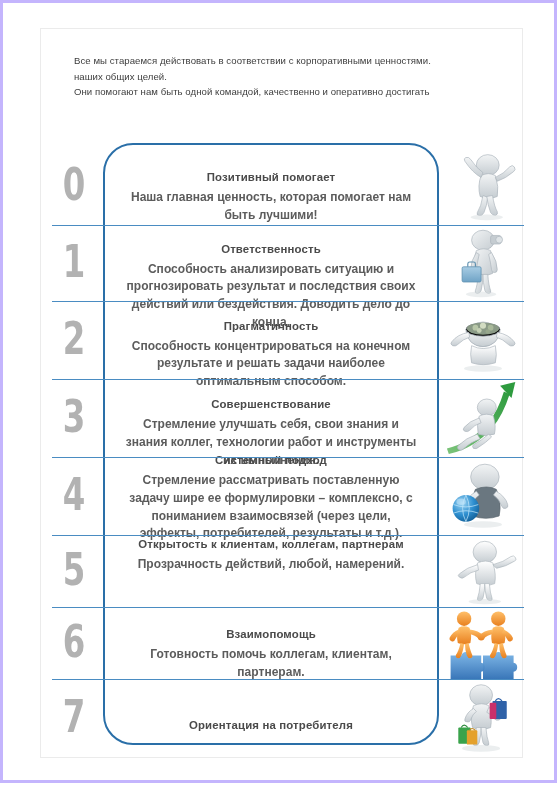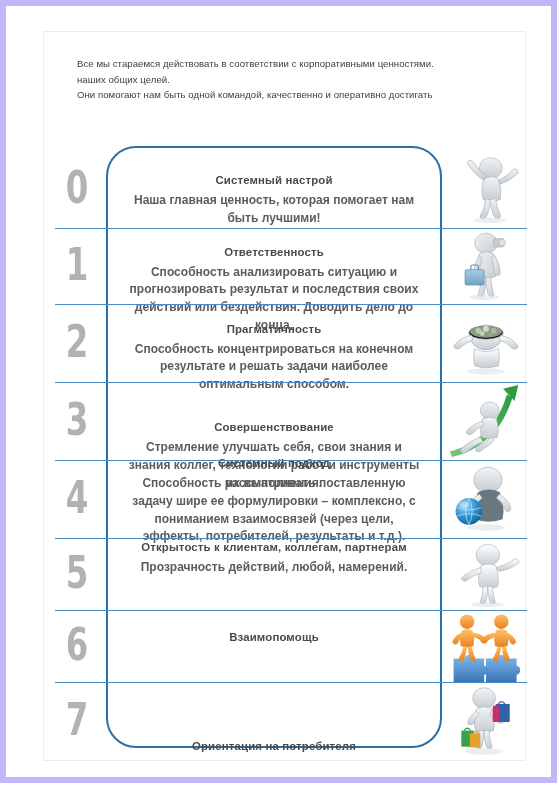--- a/index.html
+++ b/index.html
@@ -15,21 +15,21 @@
     overflow: hidden;
   }
 
   
   .page-frame {
     position: absolute;
     left: 0;
     top: 0;
     width: 557px;
     height: 783px;
-    border: 6px solid #c4b5fd;
+    border: 3px solid #c4b5fd;
     box-sizing: border-box;
     background: #ffffff;
   }
 
   .doc-card {
     position: absolute;
     left: 37px;
     top: 25px;
     width: 483px;
     height: 730px;
@@ -146,21 +146,21 @@
     <div class="intro">
       <span class="intro-line">Все мы стараемся действовать в соответствии с корпоративными ценностями.</span>
       <span class="intro-line">наших общих целей.</span>
       <span class="intro-line">Они помогают нам быть одной командой, качественно и оперативно достигать</span>
     </div>
 
     <div class="values" id="values-root">
       <div class="outline"></div>
     <div class="num-cell" style="top: 133px;">0</div>
         <div class="text-cell" style="top: 142px;">
-          <div class="v-title">Системный настрой</div>
+          <div class="v-title">Позитивный помогает</div>
           <div class="v-desc">Наша главная ценность, которая помогает нам быть лучшими!</div>
         </div>
         <div class="img-cell" style="top: 118px; height: 78px;">
           <svg class="illus" viewBox="0 0 80 80" xmlns="http://www.w3.org/2000/svg">
             <defs>
               <linearGradient id="gA" x1="0" y1="0" x2="0" y2="1">
                 <stop offset="0" stop-color="#f2f4f5"></stop>
                 <stop offset="1" stop-color="#c5ccd1"></stop>
               </linearGradient>
             </defs>
@@ -225,21 +225,21 @@
             <circle cx="48" cy="27" r="3" fill="#a9b99a"></circle>
             <circle cx="36" cy="30" r="2.6" fill="#c4d0b4"></circle>
             <circle cx="45" cy="31" r="2.4" fill="#97a78c"></circle>
             <path d="M25 32 q-12 2 -18 10 q-2 2 1 4 q3 1 5 -1 q6 -6 13 -8 z" fill="url(#gC)" stroke="#aab4bb" stroke-width="0.7"></path>
             <path d="M55 32 q12 2 18 10 q2 2 -1 4 q-3 1 -5 -1 q-6 -6 -13 -8 z" fill="url(#gC)" stroke="#aab4bb" stroke-width="0.7"></path>
             <path d="M28 46 q12 6 25 0 q2 10 0 18 q-13 4 -25 0 q-2 -9 0 -18 z" fill="url(#gC)" stroke="#aab4bb" stroke-width="0.7"></path>
             <ellipse cx="40" cy="70" rx="20" ry="3.5" fill="#d8dde0" opacity="0.5"></ellipse>
           </svg>
         </div>
         <div class="num-cell" style="top: 365px;">3</div>
-        <div class="text-cell" style="top: 389px;">
+        <div class="text-cell" style="top: 369px;">
           <div class="v-title">Совершенствование</div>
           <div class="v-desc">Стремление улучшать себя, свои знания и знания коллег, технологии работ и  инструменты их выполнения.</div>
         </div>
         <div class="img-cell" style="top: 350px; height: 78px;">
           <svg class="illus" viewBox="0 0 80 80" xmlns="http://www.w3.org/2000/svg">
             <defs>
               <linearGradient id="gD" x1="0" y1="0" x2="0" y2="1">
                 <stop offset="0" stop-color="#f2f4f5"></stop>
                 <stop offset="1" stop-color="#c5ccd1"></stop>
               </linearGradient>
@@ -253,21 +253,21 @@
             <ellipse cx="44" cy="29" rx="10" ry="9" fill="url(#gD)" stroke="#aab4bb" stroke-width="0.7"></ellipse>
             <path d="M36 38 q8 -4 15 0 q3 11 1 19 q-9 3 -17 0 q-2 -9 1 -19 z" fill="url(#gD)" stroke="#aab4bb" stroke-width="0.7"></path>
             <path d="M36 40 q-10 3 -16 10 q-2 3 1 4 q3 1 5 -1 q5 -6 12 -8 z" fill="url(#gD)" stroke="#aab4bb" stroke-width="0.7"></path>
             <path d="M34 57 q-12 4 -20 12 q-2 2 0 4 q3 2 5 0 q8 -8 18 -11 z" fill="url(#gD)" stroke="#aab4bb" stroke-width="0.7"></path>
             <path d="M46 57 q-8 7 -16 11 q-2 2 0 4 q3 1 5 -1 q8 -5 14 -11 z" fill="url(#gD)" stroke="#aab4bb" stroke-width="0.7"></path>
           </svg>
         </div>
         <div class="num-cell" style="top: 443px;">4</div>
         <div class="text-cell" style="top: 425px;">
           <div class="v-title">Системный подход</div>
-          <div class="v-desc">Способность рассматривать поставленную задачу шире ее формулировки – комплексно, с пониманием взаимосвязей (через цели, эффекты, потребителей, результаты и т.д.).</div>
+          <div class="v-desc">Стремление рассматривать поставленную задачу шире ее формулировки – комплексно, с пониманием взаимосвязей (через цели, эффекты, потребителей, результаты и т.д.).</div>
         </div>
         <div class="img-cell" style="top: 428px; height: 78px;">
           <svg class="illus" viewBox="0 0 80 80" xmlns="http://www.w3.org/2000/svg">
             <defs>
               <linearGradient id="gE" x1="0" y1="0" x2="0" y2="1">
                 <stop offset="0" stop-color="#f2f4f5"></stop>
                 <stop offset="1" stop-color="#c5ccd1"></stop>
               </linearGradient>
               <radialGradient id="gGlobe" cx="0.35" cy="0.3" r="0.8">
                 <stop offset="0" stop-color="#9fd6f3"></stop>
@@ -303,20 +303,21 @@
             <path d="M34 33 q-12 3 -20 10 q-3 2 0 4 q3 2 5 0 q7 -6 16 -8 z" fill="url(#gF)" stroke="#aab4bb" stroke-width="0.7"></path>
             <path d="M51 33 q12 -3 20 -9 q3 -2 5 1 q2 3 -1 4 q-9 6 -20 8 z" fill="url(#gF)" stroke="#aab4bb" stroke-width="0.7"></path>
             <path d="M37 54 q-1 11 -3 16 q-1 3 2 3 q3 0 4 -3 q2 -8 2 -16 z" fill="url(#gF)" stroke="#aab4bb" stroke-width="0.7"></path>
             <path d="M47 54 q1 11 3 16 q1 3 -2 3 q-3 0 -4 -3 q-2 -8 -2 -16 z" fill="url(#gF)" stroke="#aab4bb" stroke-width="0.7"></path>
             <ellipse cx="42" cy="74" rx="18" ry="3" fill="#d8dde0" opacity="0.5"></ellipse>
           </svg>
         </div>
         <div class="num-cell" style="top: 590px;">6</div>
         <div class="text-cell" style="top: 599px;">
           <div class="v-title">Взаимопомощь</div>
+          <div class="v-desc">Готовность помочь коллегам, клиентам, партнерам.</div>
         </div>
         <div class="img-cell" style="top: 578px; height: 72px;">
           <svg class="illus" viewBox="0 0 80 80" xmlns="http://www.w3.org/2000/svg">
             <defs>
               <linearGradient id="gO" x1="0" y1="0" x2="0" y2="1">
                 <stop offset="0" stop-color="#ffc06a"></stop>
                 <stop offset="1" stop-color="#e8801f"></stop>
               </linearGradient>
               <linearGradient id="gP" x1="0" y1="0" x2="0" y2="1">
                 <stop offset="0" stop-color="#79b4e6"></stop>
@@ -333,21 +334,21 @@
             <path d="M24 40 q2 9 4 13 q1 3 -2 4 q-3 0 -4 -3 q-2 -6 -2 -13 z" fill="url(#gO)"></path>
             <circle cx="57" cy="13" r="8" fill="url(#gO)"></circle>
             <path d="M51 23 q6 -3 12 0 q3 9 1 17 q-7 3 -14 0 q-2 -8 1 -17 z" fill="url(#gO)"></path>
             <path d="M51 25 q-10 1 -16 7 q-2 2 0 4 q3 2 5 0 q5 -5 11 -6 z" fill="url(#gO)"></path>
             <path d="M63 25 q7 3 10 9 q1 3 -2 4 q-3 1 -4 -2 q-2 -5 -6 -7 z" fill="url(#gO)"></path>
             <path d="M53 40 q-2 9 -5 13 q-1 3 2 4 q3 0 4 -3 q2 -6 3 -13 z" fill="url(#gO)"></path>
             <path d="M62 40 q2 9 4 13 q1 3 -2 4 q-3 0 -4 -3 q-2 -6 -2 -13 z" fill="url(#gO)"></path>
           </svg>
         </div>
         <div class="num-cell" style="top: 665px;">7</div>
-        <div class="text-cell" style="top: 708px;">
+        <div class="text-cell" style="top: 690px;">
           <div class="v-title">Ориентация на потребителя</div>
         </div>
         <div class="img-cell" style="top: 650px; height: 78px;">
           <svg class="illus" viewBox="0 0 80 80" xmlns="http://www.w3.org/2000/svg">
             <defs>
               <linearGradient id="gG" x1="0" y1="0" x2="0" y2="1">
                 <stop offset="0" stop-color="#f2f4f5"></stop>
                 <stop offset="1" stop-color="#c5ccd1"></stop>
               </linearGradient>
             </defs>

